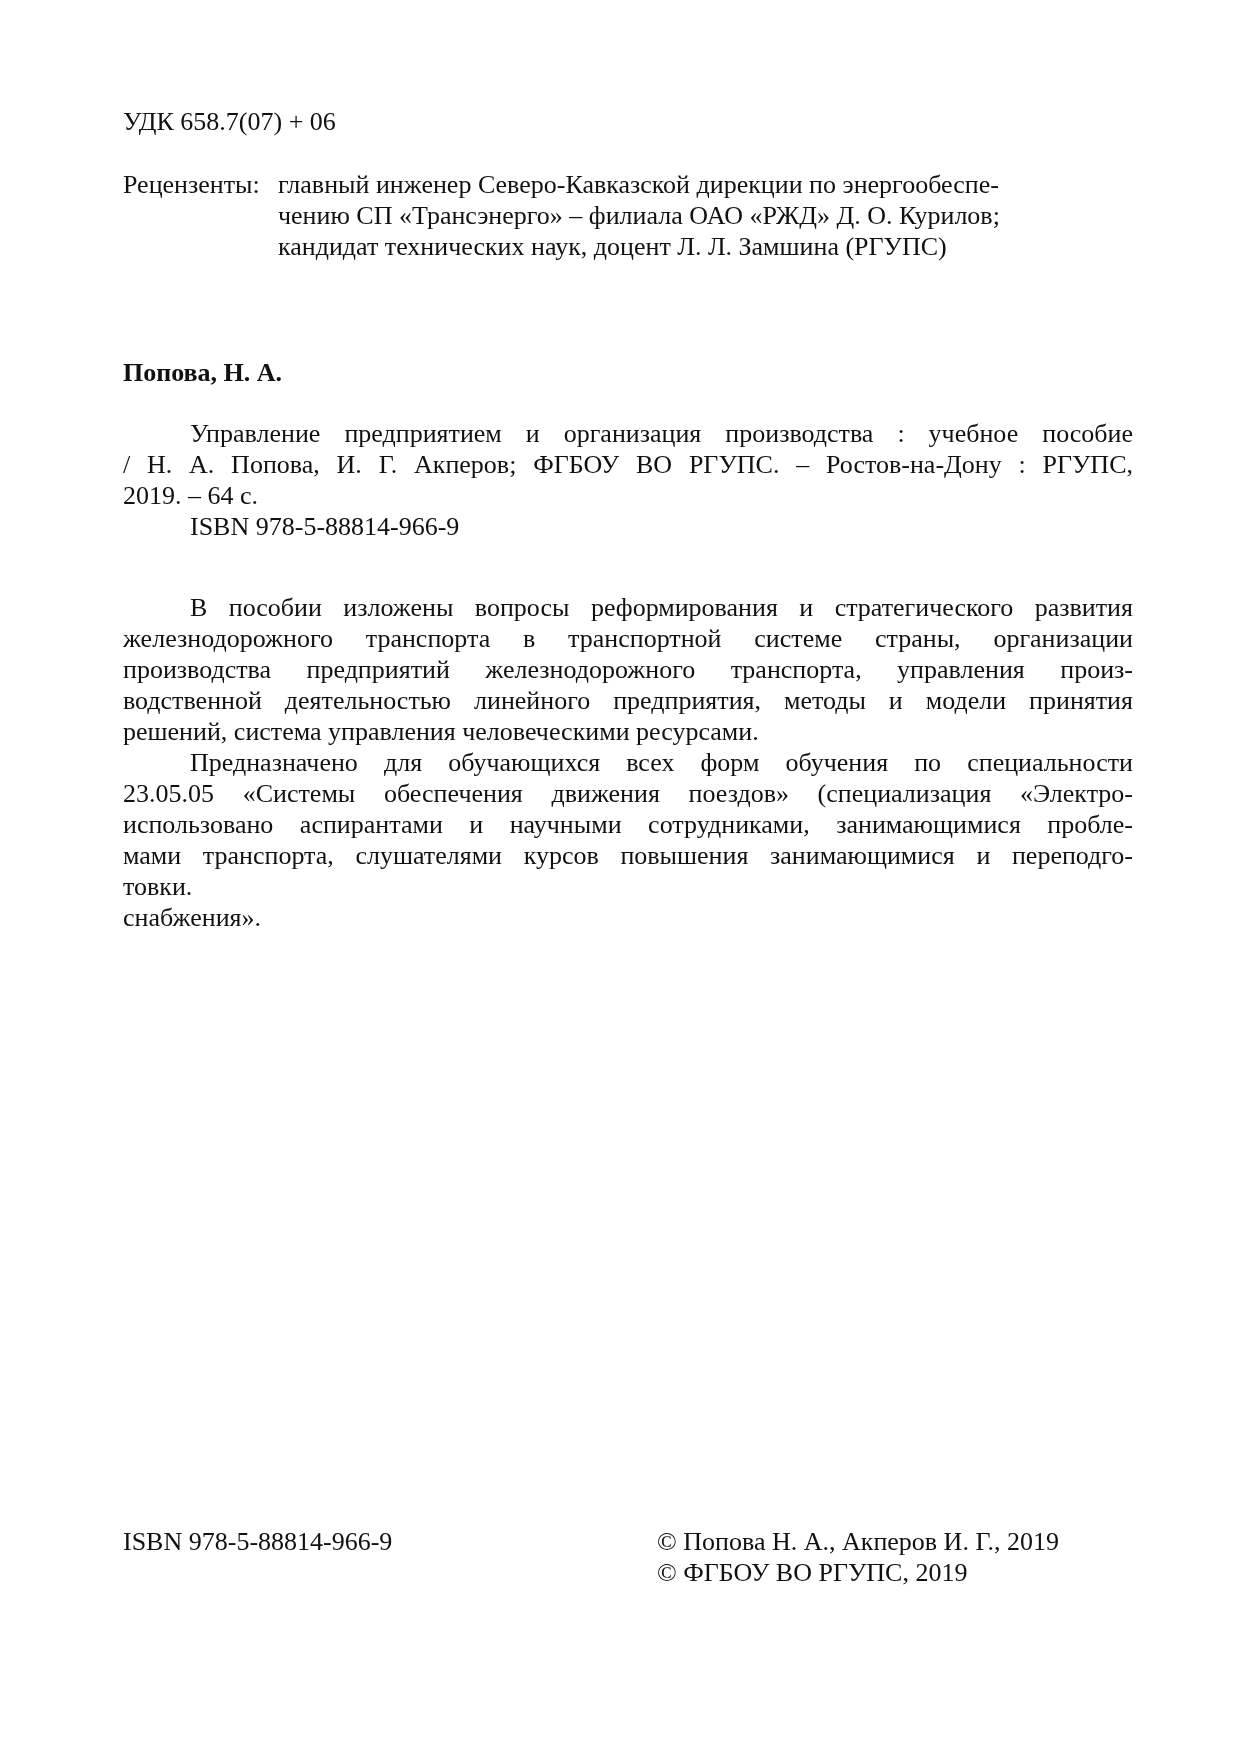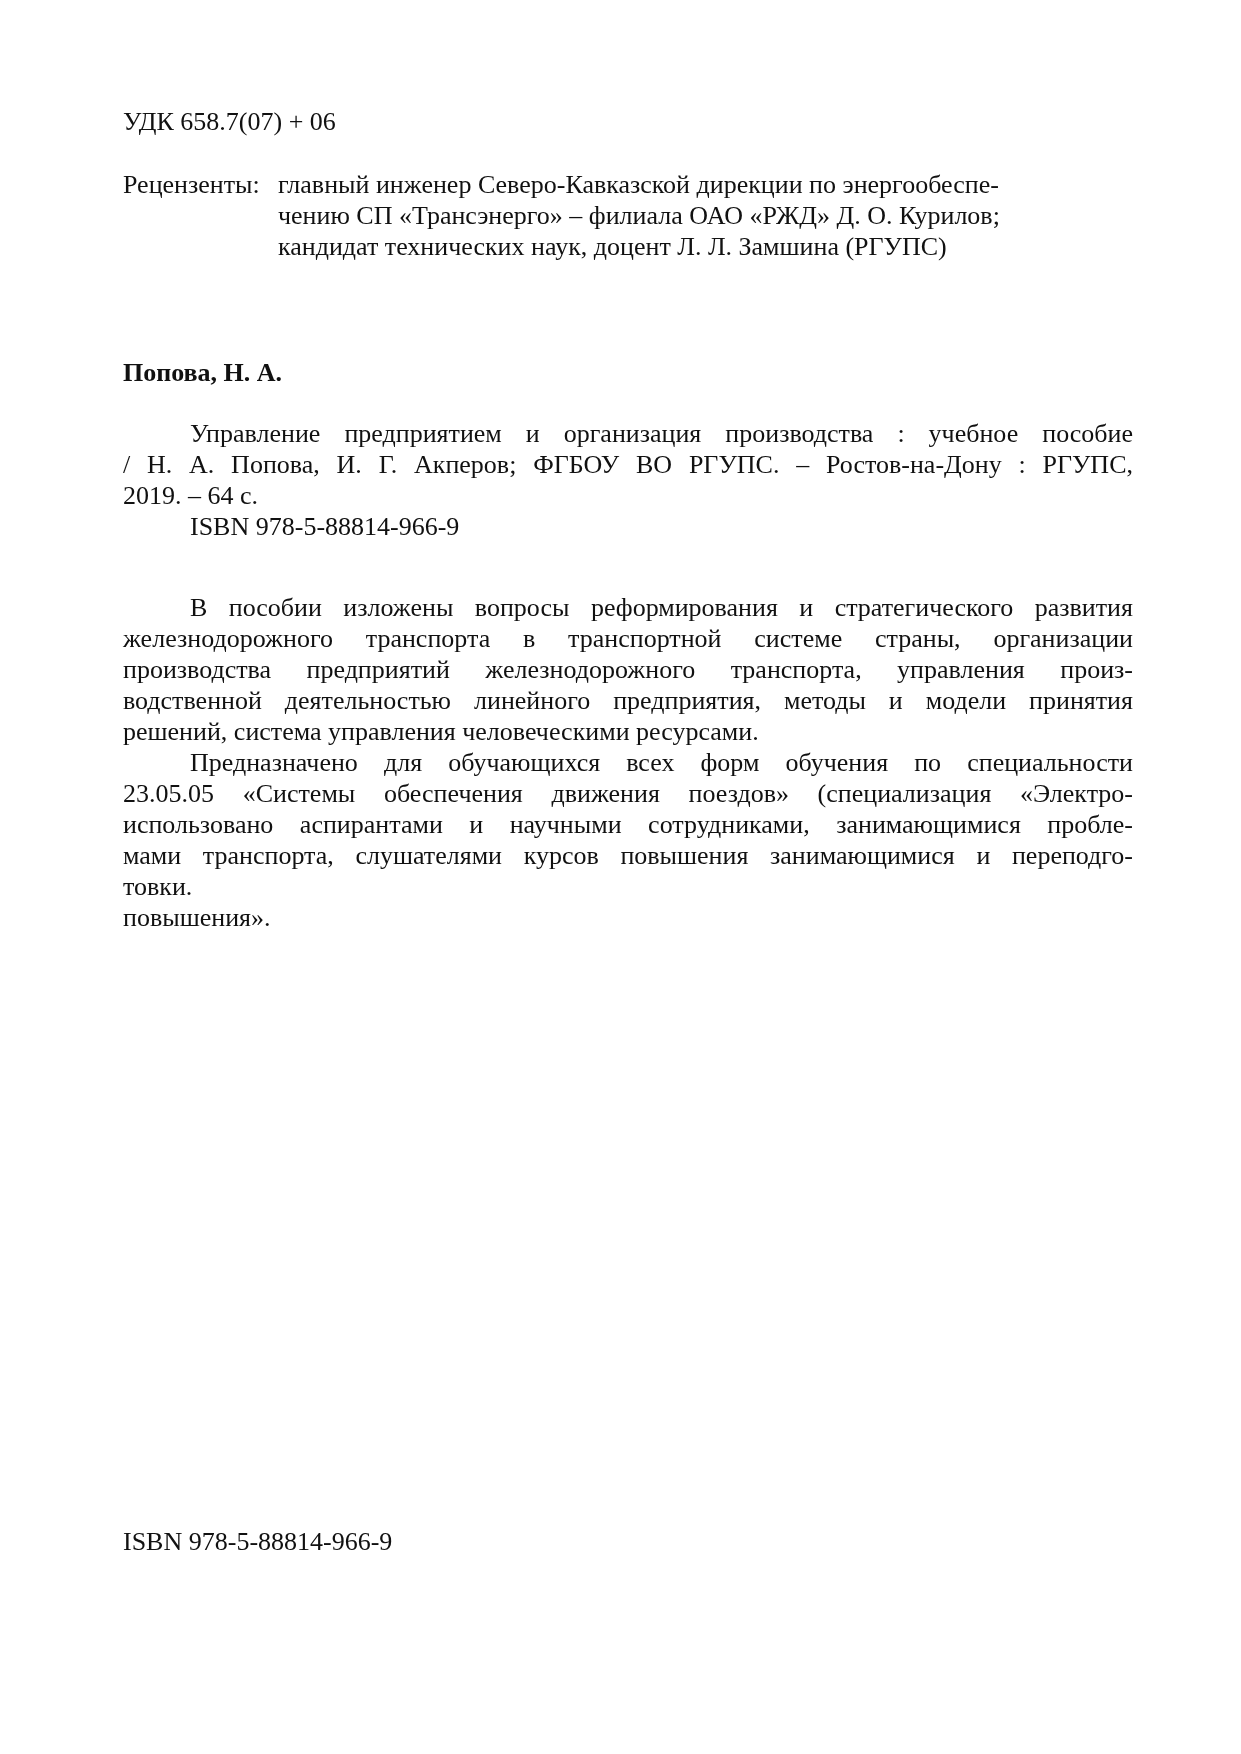--- a/index.html
+++ b/index.html
@@ -131,20 +131,24 @@
       <span class="line">решений, система управления человеческими ресурсами.</span>
     </div>
     <div>
       <span class="just indent">Предназначено для обучающихся всех форм обучения по специальности</span>
       <span class="just">23.05.05 «Системы обеспечения движения поездов» (специализация «Электро-</span>
       <span class="just">использовано аспирантами и научными сотрудниками, занимающимися пробле-</span>
       <span class="just">мами транспорта, слушателями курсов повышения занимающимися и переподго-</span>
       <span class="line">товки.</span>
     </div>
     <div>
-      <span class="line">повышения».</span>
+      <span class="line">снабжения».</span>
     </div>
   </div>
 
   <div class="footer-isbn">ISBN 978-5-88814-966-9</div>
 
+  <div class="footer-copy">
+    <span class="line">© Попова Н. А., Акперов И. Г., 2019</span>
+    <span class="line">© ФГБОУ ВО РГУПС, 2019</span>
+  </div>
 
 </div>
 
 </body></html>

